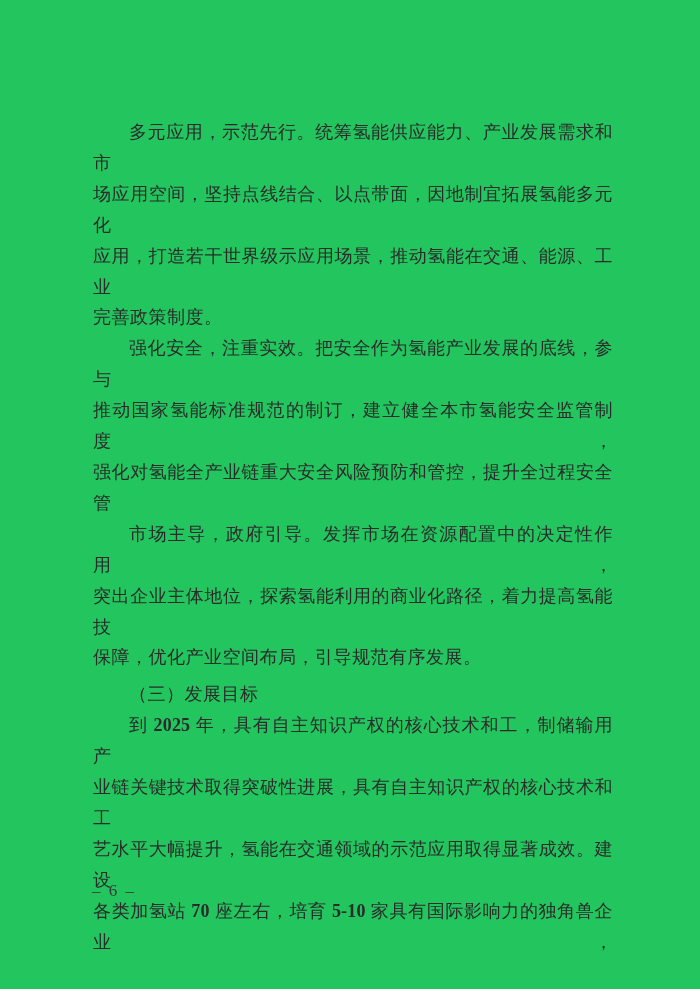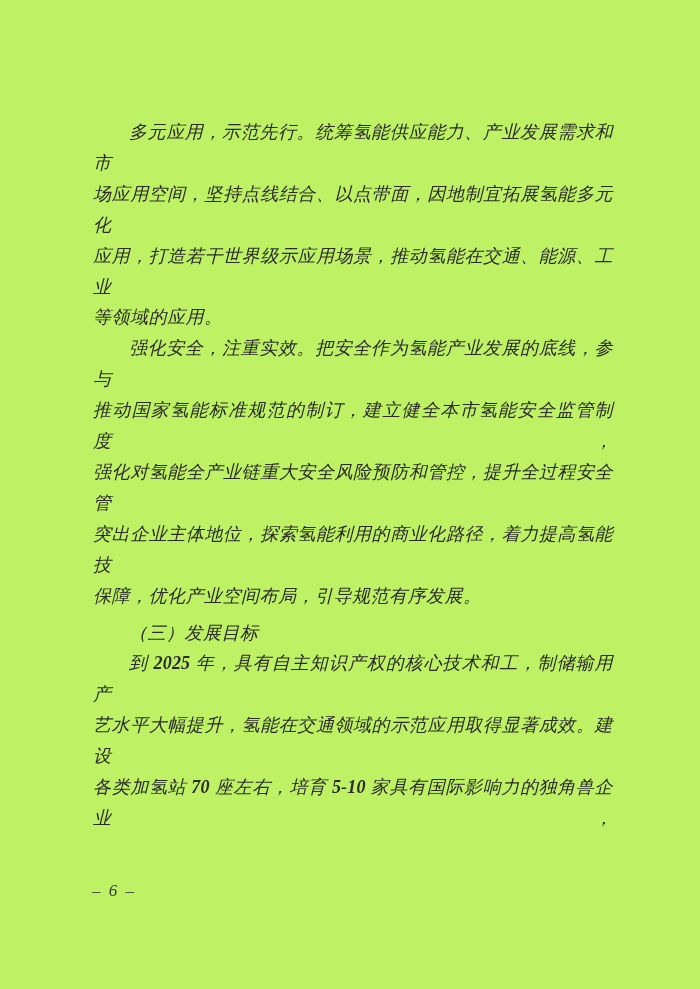--- a/index.html
+++ b/index.html
@@ -10,22 +10,21 @@
     width: 700px;
     height: 989px;
     background: #ffffff;
     position: relative;
     overflow: hidden;
     font-family: "Liberation Serif", "DejaVu Serif", serif;
   }
   .doc-page {
     position: absolute;
     inset: 0;
-    background: #bef264;
-    font-style: italic;
+    background: #22c55e;
   }
   .doc-body {
     position: absolute;
     left: 93px;
     top: 117px;
     width: 520px;
     font-size: 18px;
     line-height: 30.9px;
     color: #2b2b2b;
     letter-spacing: 0.5px;
@@ -61,34 +60,36 @@
 </style>
 </head>
 <body>
 
 <div class="doc-page">
   <div class="doc-body">
       <div class="block paragraph">
         <div class="line fill indent"><span>多元应用，示范先行。统筹氢能供应能力、产业发展需求和市</span></div>
         <div class="line fill"><span>场应用空间，坚持点线结合、以点带面，因地制宜拓展氢能多元化</span></div>
         <div class="line fill"><span>应用，打造若干世界级示应用场景，推动氢能在交通、能源、工业</span></div>
-        <div class="line"><span>等领域的应用。</span></div>
+        <div class="line"><span>完善政策制度。</span></div>
       </div>
       <div class="block paragraph">
         <div class="line fill indent"><span>强化安全，注重实效。把安全作为氢能产业发展的底线，参与</span></div>
         <div class="line fill"><span>推动国家氢能标准规范的制订，建立健全本市氢能安全监管制度，</span></div>
         <div class="line fill"><span>强化对氢能全产业链重大安全风险预防和管控，提升全过程安全管</span></div>
       </div>
       <div class="block paragraph">
+        <div class="line fill indent"><span>市场主导，政府引导。发挥市场在资源配置中的决定性作用，</span></div>
         <div class="line fill"><span>突出企业主体地位，探索氢能利用的商业化路径，着力提高氢能技</span></div>
         <div class="line"><span>保障，优化产业空间布局，引导规范有序发展。</span></div>
       </div>
       <div class="block heading">
         <div class="line indent"><span>（三）发展目标</span></div>
       </div>
       <div class="block paragraph">
         <div class="line fill indent"><span>到 </span><span class="num-bold">2025</span><span> 年，具有自主知识产权的核心技术和工，制储输用产</span></div>
+        <div class="line fill"><span>业链关键技术取得突破性进展，具有自主知识产权的核心技术和工</span></div>
         <div class="line fill"><span>艺水平大幅提升，氢能在交通领域的示范应用取得显著成效。建设</span></div>
         <div class="line fill"><span>各类加氢站 </span><span class="num-bold">70</span><span> 座左右，培育 </span><span class="num-bold">5-10</span><span> 家具有国际影响力的独角兽企业，</span></div>
       </div>
     </div>
   <div class="page-number">– 6 –</div>
 </div>
 
 </body></html>

